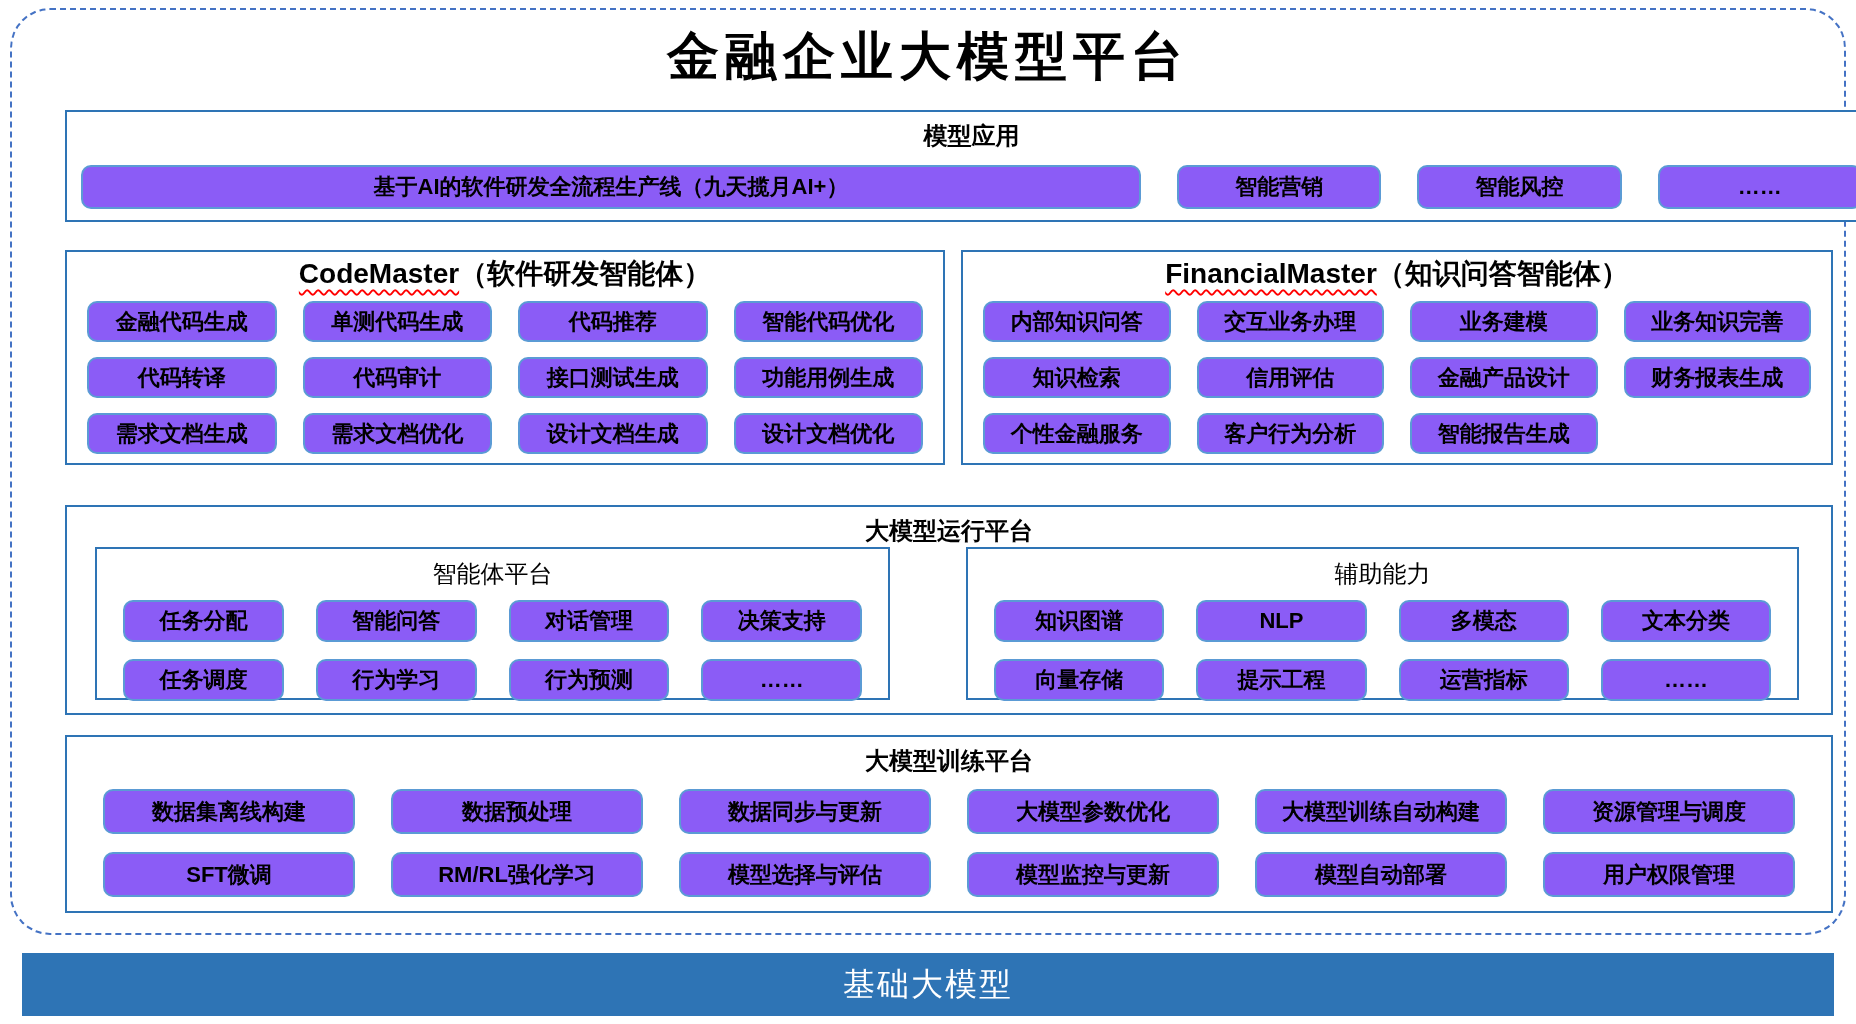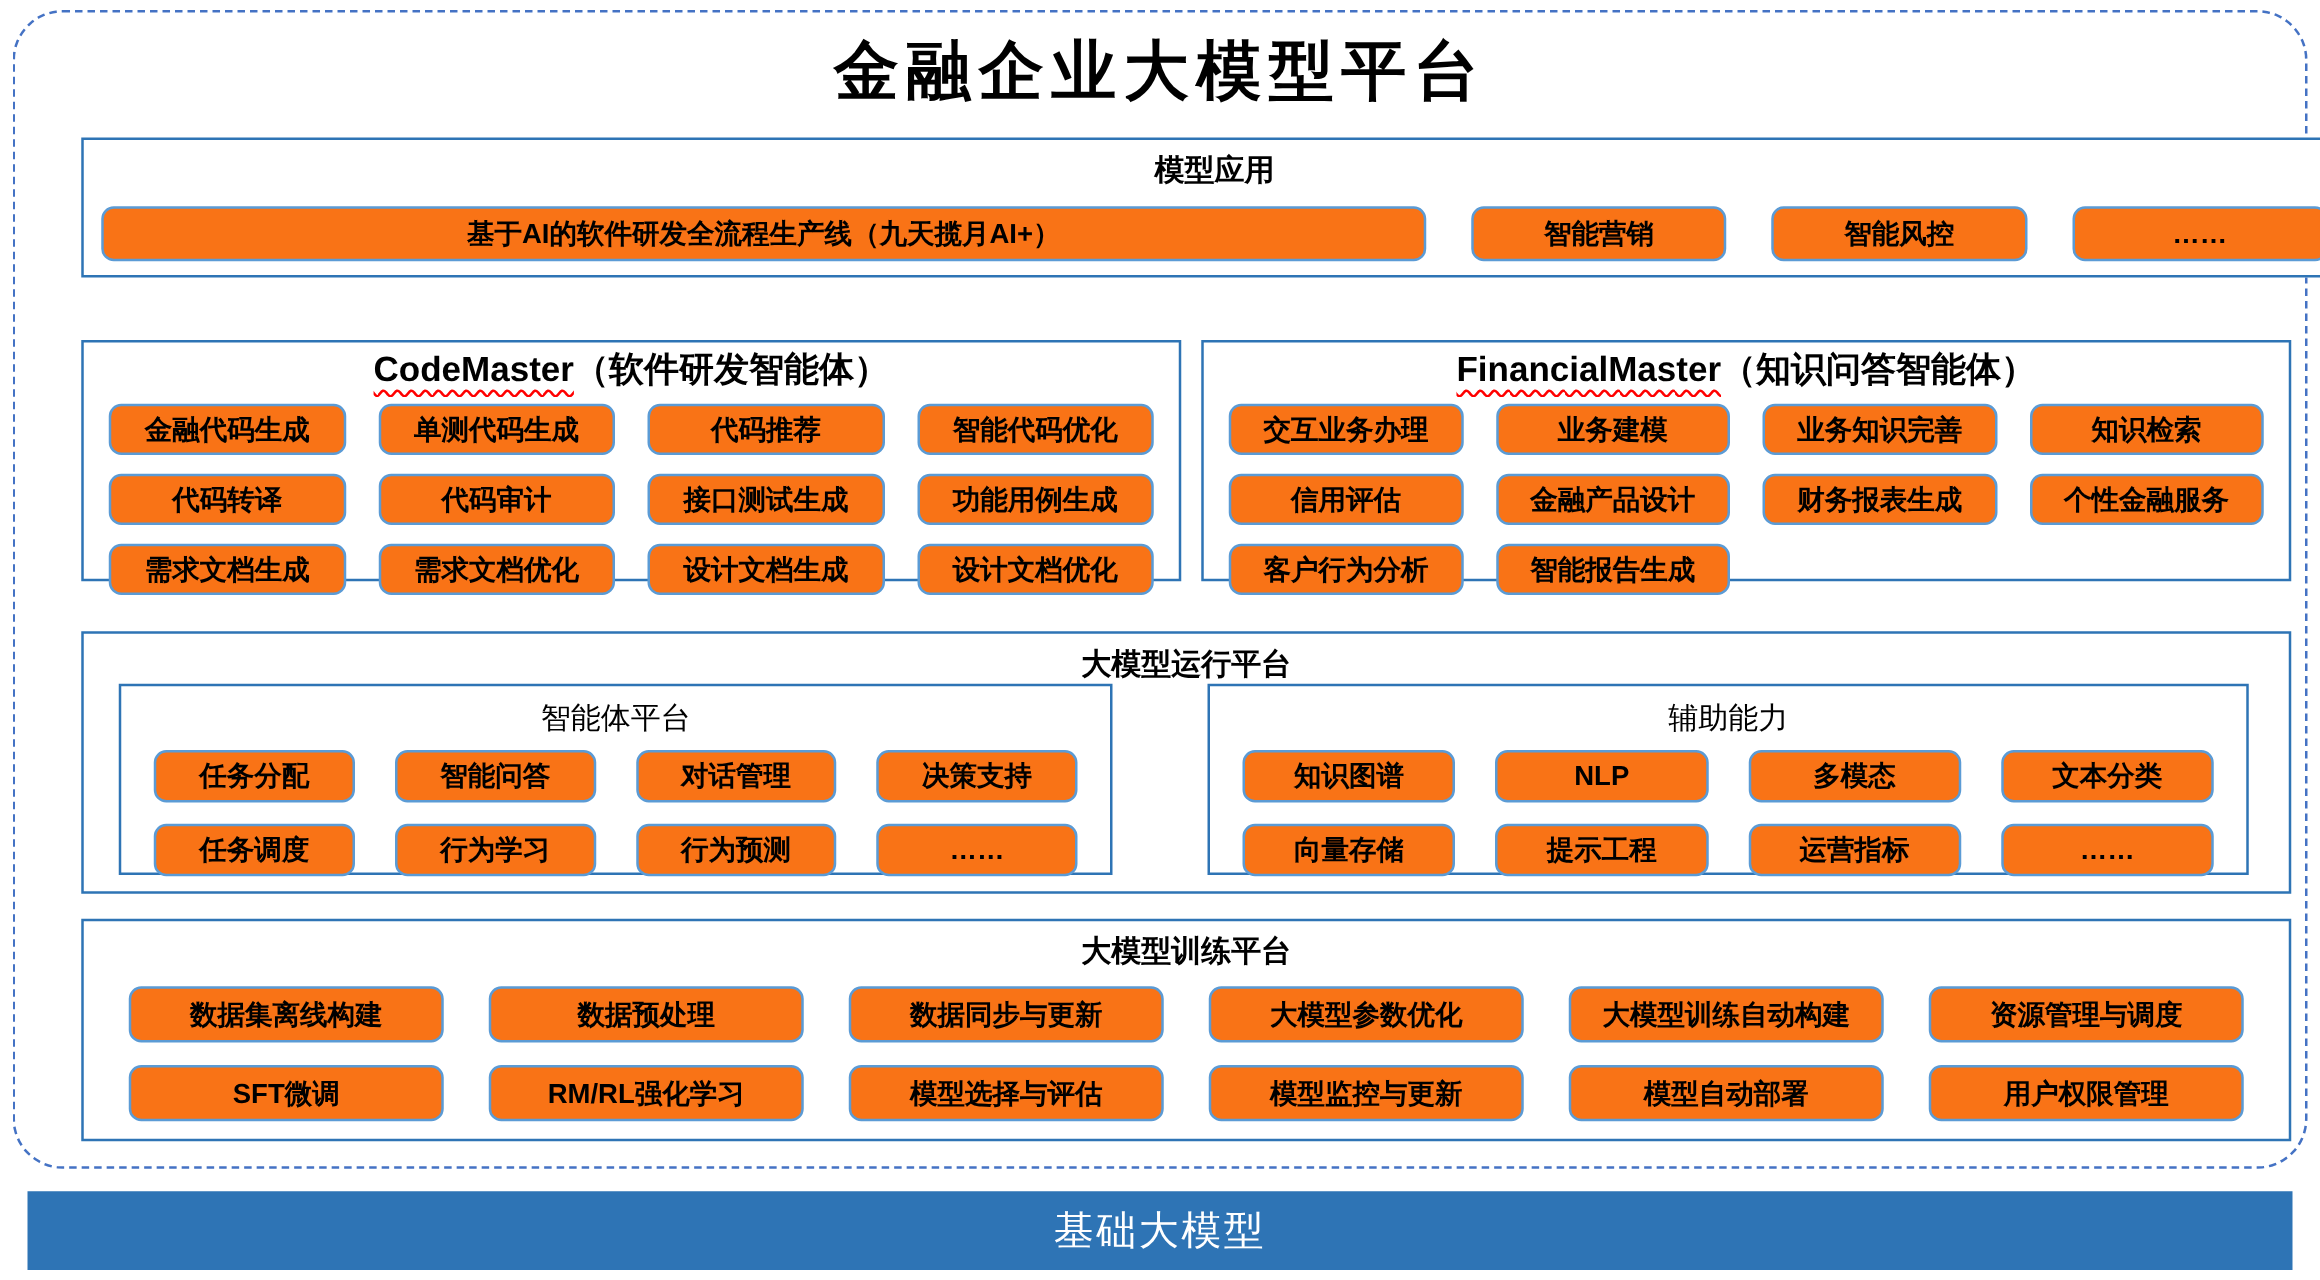--- a/index.html
+++ b/index.html
@@ -15,32 +15,32 @@
     position:absolute;top:22px;left:0;width:100%;text-align:center;
     font-family:"DejaVu Serif",serif;font-weight:bold;font-size:52px;letter-spacing:6px;
   }
   .sec{position:absolute;border:2px solid #2E74B5;background:#fff;box-sizing:border-box;}
   .sec-head{text-align:center;font-weight:bold;font-size:24px;padding-top:8px;}
 
   
   .bx{
     box-sizing:border-box;height:44px;border:2px solid #5B9BD5;border-radius:10px;
     display:flex;align-items:center;justify-content:center;
-    font-weight:bold;font-size:22px;background:#f97316;white-space:nowrap;
+    font-weight:bold;font-size:22px;background:#8b5cf6;white-space:nowrap;
   }
 
   
   .sec-app{left:65px;top:110px;width:1813px;height:112px;}
   .app-row{position:absolute;left:14px;right:14px;top:53px;display:flex;gap:36px;}
   .bx-big{width:1060px;flex:none;}
   .app-row .bx:not(.bx-big){flex:1;}
 
   
   .agents{position:absolute;left:65px;top:250px;width:1768px;height:215px;display:flex;gap:16px;}
-  .panel{border:2px solid #2E74B5;box-sizing:border-box;position:relative;background:#fff;margin-top:22px;}
+  .panel{border:2px solid #2E74B5;box-sizing:border-box;position:relative;background:#fff;}
   .panel-code{width:880px;}
   .panel-fin{flex:1;}
   .panel-head{text-align:center;font-weight:bold;font-size:28px;padding-top:3px;}
   .wavy{
     text-decoration-line:underline;text-decoration-style:wavy;
     text-decoration-color:#FF0000;text-decoration-thickness:2px;text-underline-offset:6px;
   }
   .grid4{display:grid;grid-template-columns:repeat(4,1fr);column-gap:26px;row-gap:15px;padding:8px 20px 0;}
   .grid4 .bx{height:41px;}
 
@@ -102,20 +102,21 @@
       <div class="bx">设计文档生成</div>
       <div class="bx">设计文档优化</div>
     </div>
   </section>
 
   <section class="panel panel-fin">
     <div class="panel-head">
       <span class="wavy">FinancialMaster</span><span>（知识问答智能体）</span>
     </div>
     <div class="grid4">
+      <div class="bx">内部知识问答</div>
       <div class="bx">交互业务办理</div>
       <div class="bx">业务建模</div>
       <div class="bx">业务知识完善</div>
       <div class="bx">知识检索</div>
       <div class="bx">信用评估</div>
       <div class="bx">金融产品设计</div>
       <div class="bx">财务报表生成</div>
       <div class="bx">个性金融服务</div>
       <div class="bx">客户行为分析</div>
       <div class="bx">智能报告生成</div>

